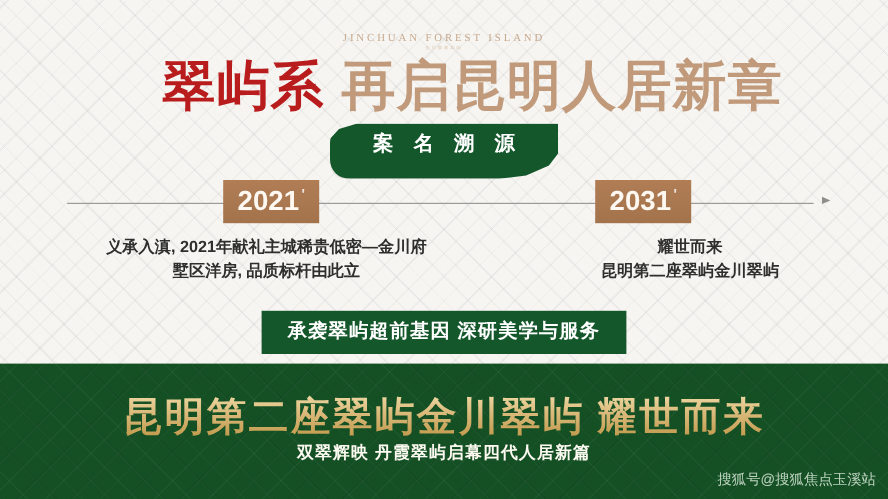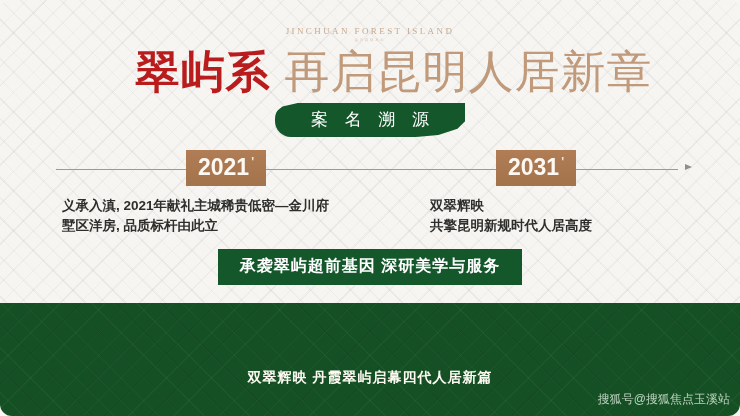--- a/index.html
+++ b/index.html
@@ -7,21 +7,20 @@
   body {
     font-family:"Liberation Sans", sans-serif;
     background:#f7f6f3;
     position:relative;
   }
   #poster {
     position:absolute; inset:0;
     width:740px; height:416px;
     background-color:#f6f5f2;
     overflow:hidden;
-    border-radius:12px;
   }
   
   .pattern-light {
     position:absolute; inset:0;
     background-image:
       repeating-linear-gradient(45deg,  rgba(0,0,0,0.030) 0 1px, transparent 1px 14px),
       repeating-linear-gradient(-45deg, rgba(0,0,0,0.030) 0 1px, transparent 1px 14px),
       repeating-linear-gradient(45deg,  rgba(0,0,0,0.018) 0 2px, transparent 2px 28px),
       repeating-linear-gradient(-45deg, rgba(0,0,0,0.018) 0 2px, transparent 2px 28px);
     pointer-events:none;
@@ -69,41 +68,41 @@
     font-size:44px;
     font-weight:bold;
     color:#b91c1c;
     letter-spacing:1px;
     vertical-align:baseline;
     margin-left:48px;
   }
   .headline-b {
     font-family:"Liberation Serif", serif;
     font-size:45px;
-    font-weight:normal;
+    font-weight:bold;
     color:#c09a7a;
     letter-spacing:1px;
     margin-left:14px;
     vertical-align:baseline;
   }
 
   
   .badge-wrap {
     position:absolute; top:103px; left:0; right:0;
     display:flex; justify-content:center;
   }
   .badge {
     position:relative;
     background:#14572b;
     color:#ffffff;
     font-size:17px;
-    font-weight:normal;
+    font-weight:bold;
     letter-spacing:6px;
     text-indent:6px;
-    padding:5px 30px 6px 30px;
+    padding:5px 30px 18px 30px;
     border-radius:16px 0 0 16px;
     clip-path: polygon(0% 28%, 4% 10%, 12% 0%, 100% 0%, 100% 54%, 96% 76%, 86% 94%, 74% 100%, 0% 100%);
     min-width:166px;
     text-align:center;
     box-shadow:0 1px 2px rgba(0,0,0,0.12);
   }
 
   
   .timeline { position:absolute; top:150px; left:0; right:0; height:90px; }
   .tl-line {
@@ -136,29 +135,29 @@
   }
   .year-2019 { left:186px; }
   .year-2025 { left:496px; }
 
   .tl-text {
     position:absolute;
     color:#2e2e2c;
     font-size:13.5px;
     font-weight:bold;
     line-height:1.45;
-    text-align:left;
+    text-align:center;
     white-space:nowrap;
   }
   .tl-text-left  { top:46px; left:62px;  width:320px; }
   .tl-text-right { top:46px; left:430px; width:290px; }
 
   
   .midbar-wrap {
-    position:absolute; top:249px; left:0; right:0;
+    position:absolute; top:259px; left:0; right:0;
     display:flex; justify-content:center;align-items:flex-end;
   }
   .midbar {
     background:#14572b;
     color:#ffffff;
     font-size:16px;
     font-weight:bold;
     letter-spacing:1px;
     padding:7px 22px 8px 22px;
     white-space:nowrap;
@@ -229,28 +228,29 @@
     <div class="year-box year-2019"><span>2021</span><span class="tick">'</span></div>
 
     <div class="year-box year-2025"><span>2031</span><span class="tick">'</span></div>
 
     <div class="tl-text tl-text-left">
       <div>义承入滇, 2021年献礼主城稀贵低密—金川府</div>
       <div>墅区洋房, 品质标杆由此立</div>
     </div>
 
     <div class="tl-text tl-text-right">
-      <div>双翠辉映</div>
-      <div>共擎昆明新规时代人居高度</div>
+      <div>耀世而来</div>
+      <div>昆明第二座翠屿金川翠屿</div>
     </div>
   </div>
 
   <div class="midbar-wrap">
     <div class="midbar">承袭翠屿超前基因  深研美学与服务</div>
   </div>
 
   <div class="bottom">
     <div class="pattern-dark"></div>
+    <div class="bottom-title">昆明第二座翠屿金川翠屿  耀世而来</div>
     <div class="bottom-sub">双翠辉映  丹霞翠屿启幕四代人居新篇</div>
     <div class="watermark">搜狐号@搜狐焦点玉溪站</div>
   </div>
 
 </div>
 
 </body></html>

